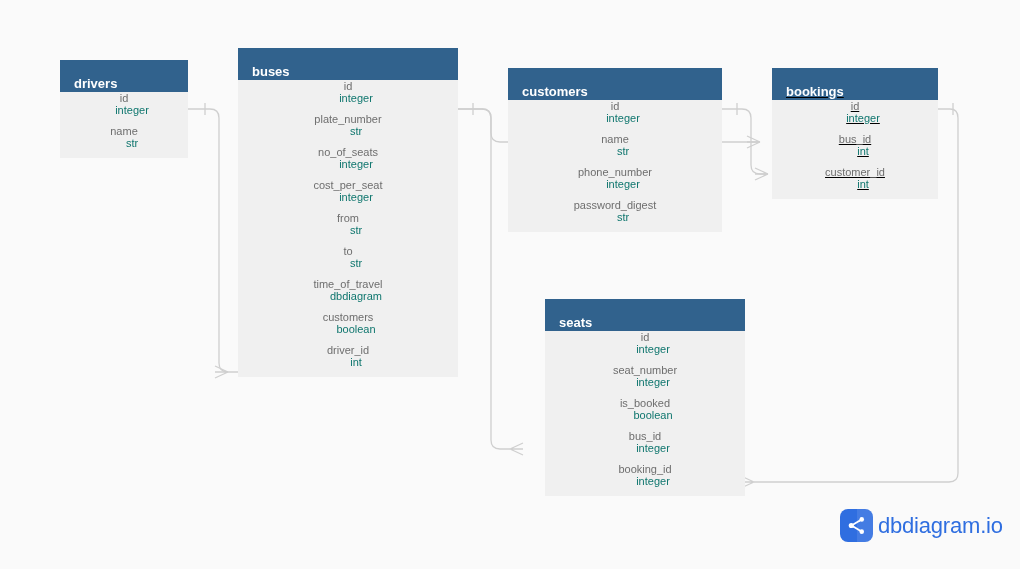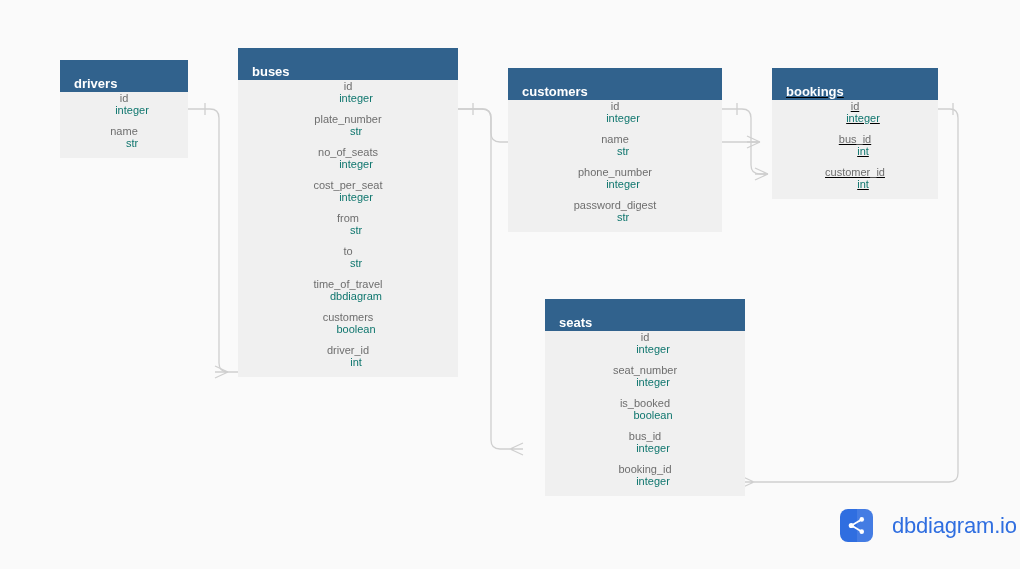--- a/index.html
+++ b/index.html
@@ -67,21 +67,21 @@
     color: #0f766e;
     padding-left: 16px;
   }
   
   #logo {
     position: absolute;
     left: 840px;
     top: 509px;
     display: flex;
     align-items: center;
-    gap: 19px;
+    gap: 5px;
   }
   #logo-mark {
     width: 33px;
     height: 33px;
     border-radius: 8px;
     background: #2f6ee0;
     position: relative;
     overflow: hidden;
     flex: 0 0 auto;
   }

